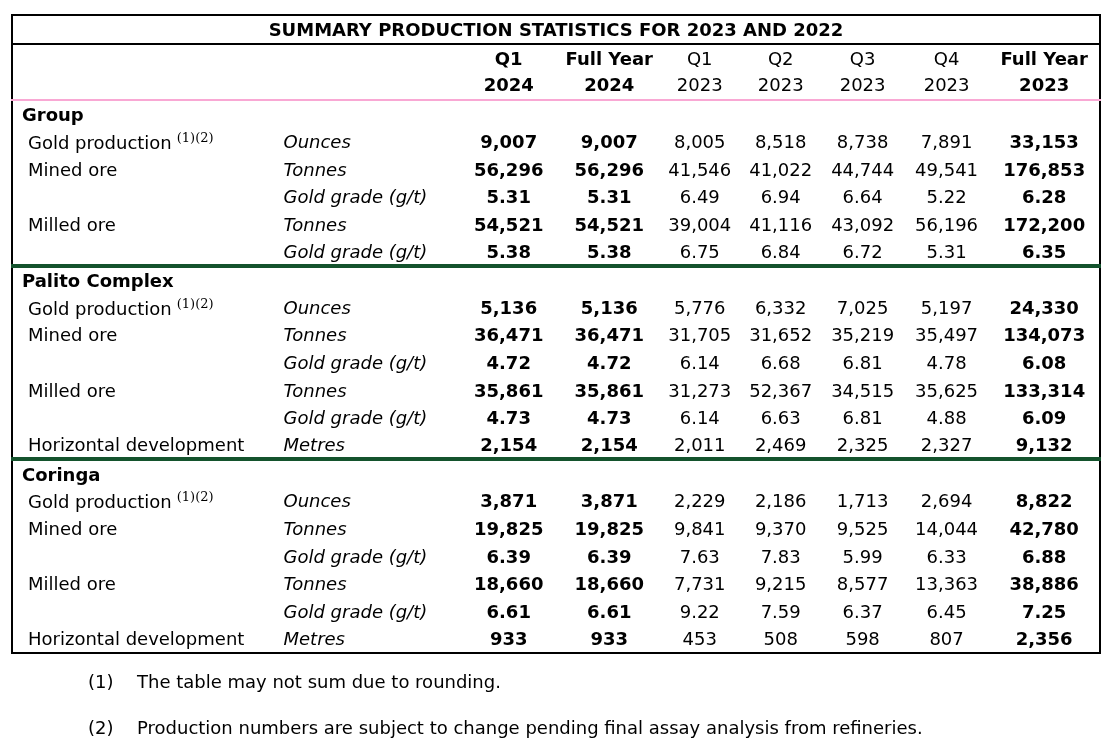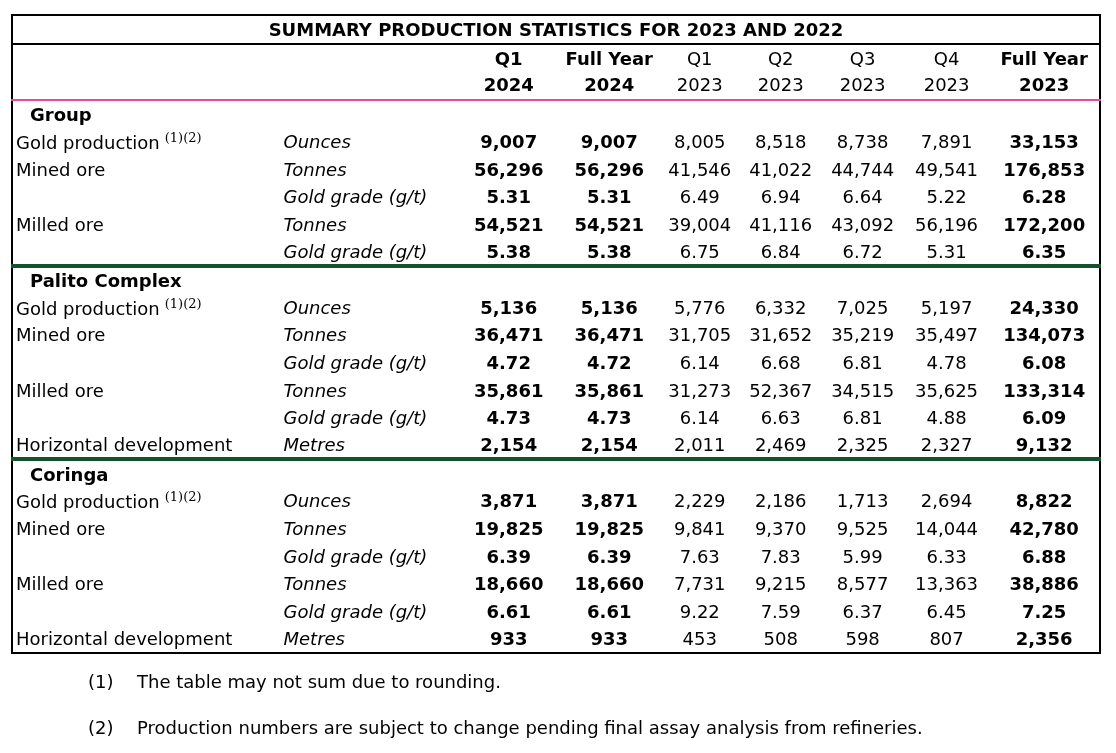--- a/index.html
+++ b/index.html
@@ -24,32 +24,32 @@
   .title-cell {
     height: 28px;
     text-align: center;
     font-weight: bold;
     font-size: 18px;
     border-bottom: 2px solid #000000;
     line-height: 27px;
   }
   tr.col-header-row th {
     height: 56px;
-    border-bottom: 2px solid #ec4899;
+    border-bottom: 2px solid #f9a8d4;
     font-weight: normal;
     text-align: center;
     vertical-align: middle;
   }
   tr.col-header-row th div { line-height: 26px; }
   tr.col-header-row th.b { font-weight: bold; }
 
   tbody tr { height: 27.65px; }
   tbody tr.section-start td { border-top: 4px solid #14532d; }
-  td.section-name { font-weight: bold; text-align: left; padding-left: 17px; }
-  td.label { text-align: left; padding-left: 3px; }
+  td.section-name { font-weight: bold; text-align: left; padding-left: 9px; }
+  td.label { text-align: left; padding-left: 15px; }
   td.label sup {
     font-size: 13px;
     font-family: "DejaVu Serif", serif;
     margin-left: 5px;
   }
   td.unit { text-align: left; font-style: italic; }
   td.val  { text-align: center; }
   td.b, .b { font-weight: bold; text-align: center; }
 
   .footnotes { position: absolute; left: 88px; top: 671px; }

